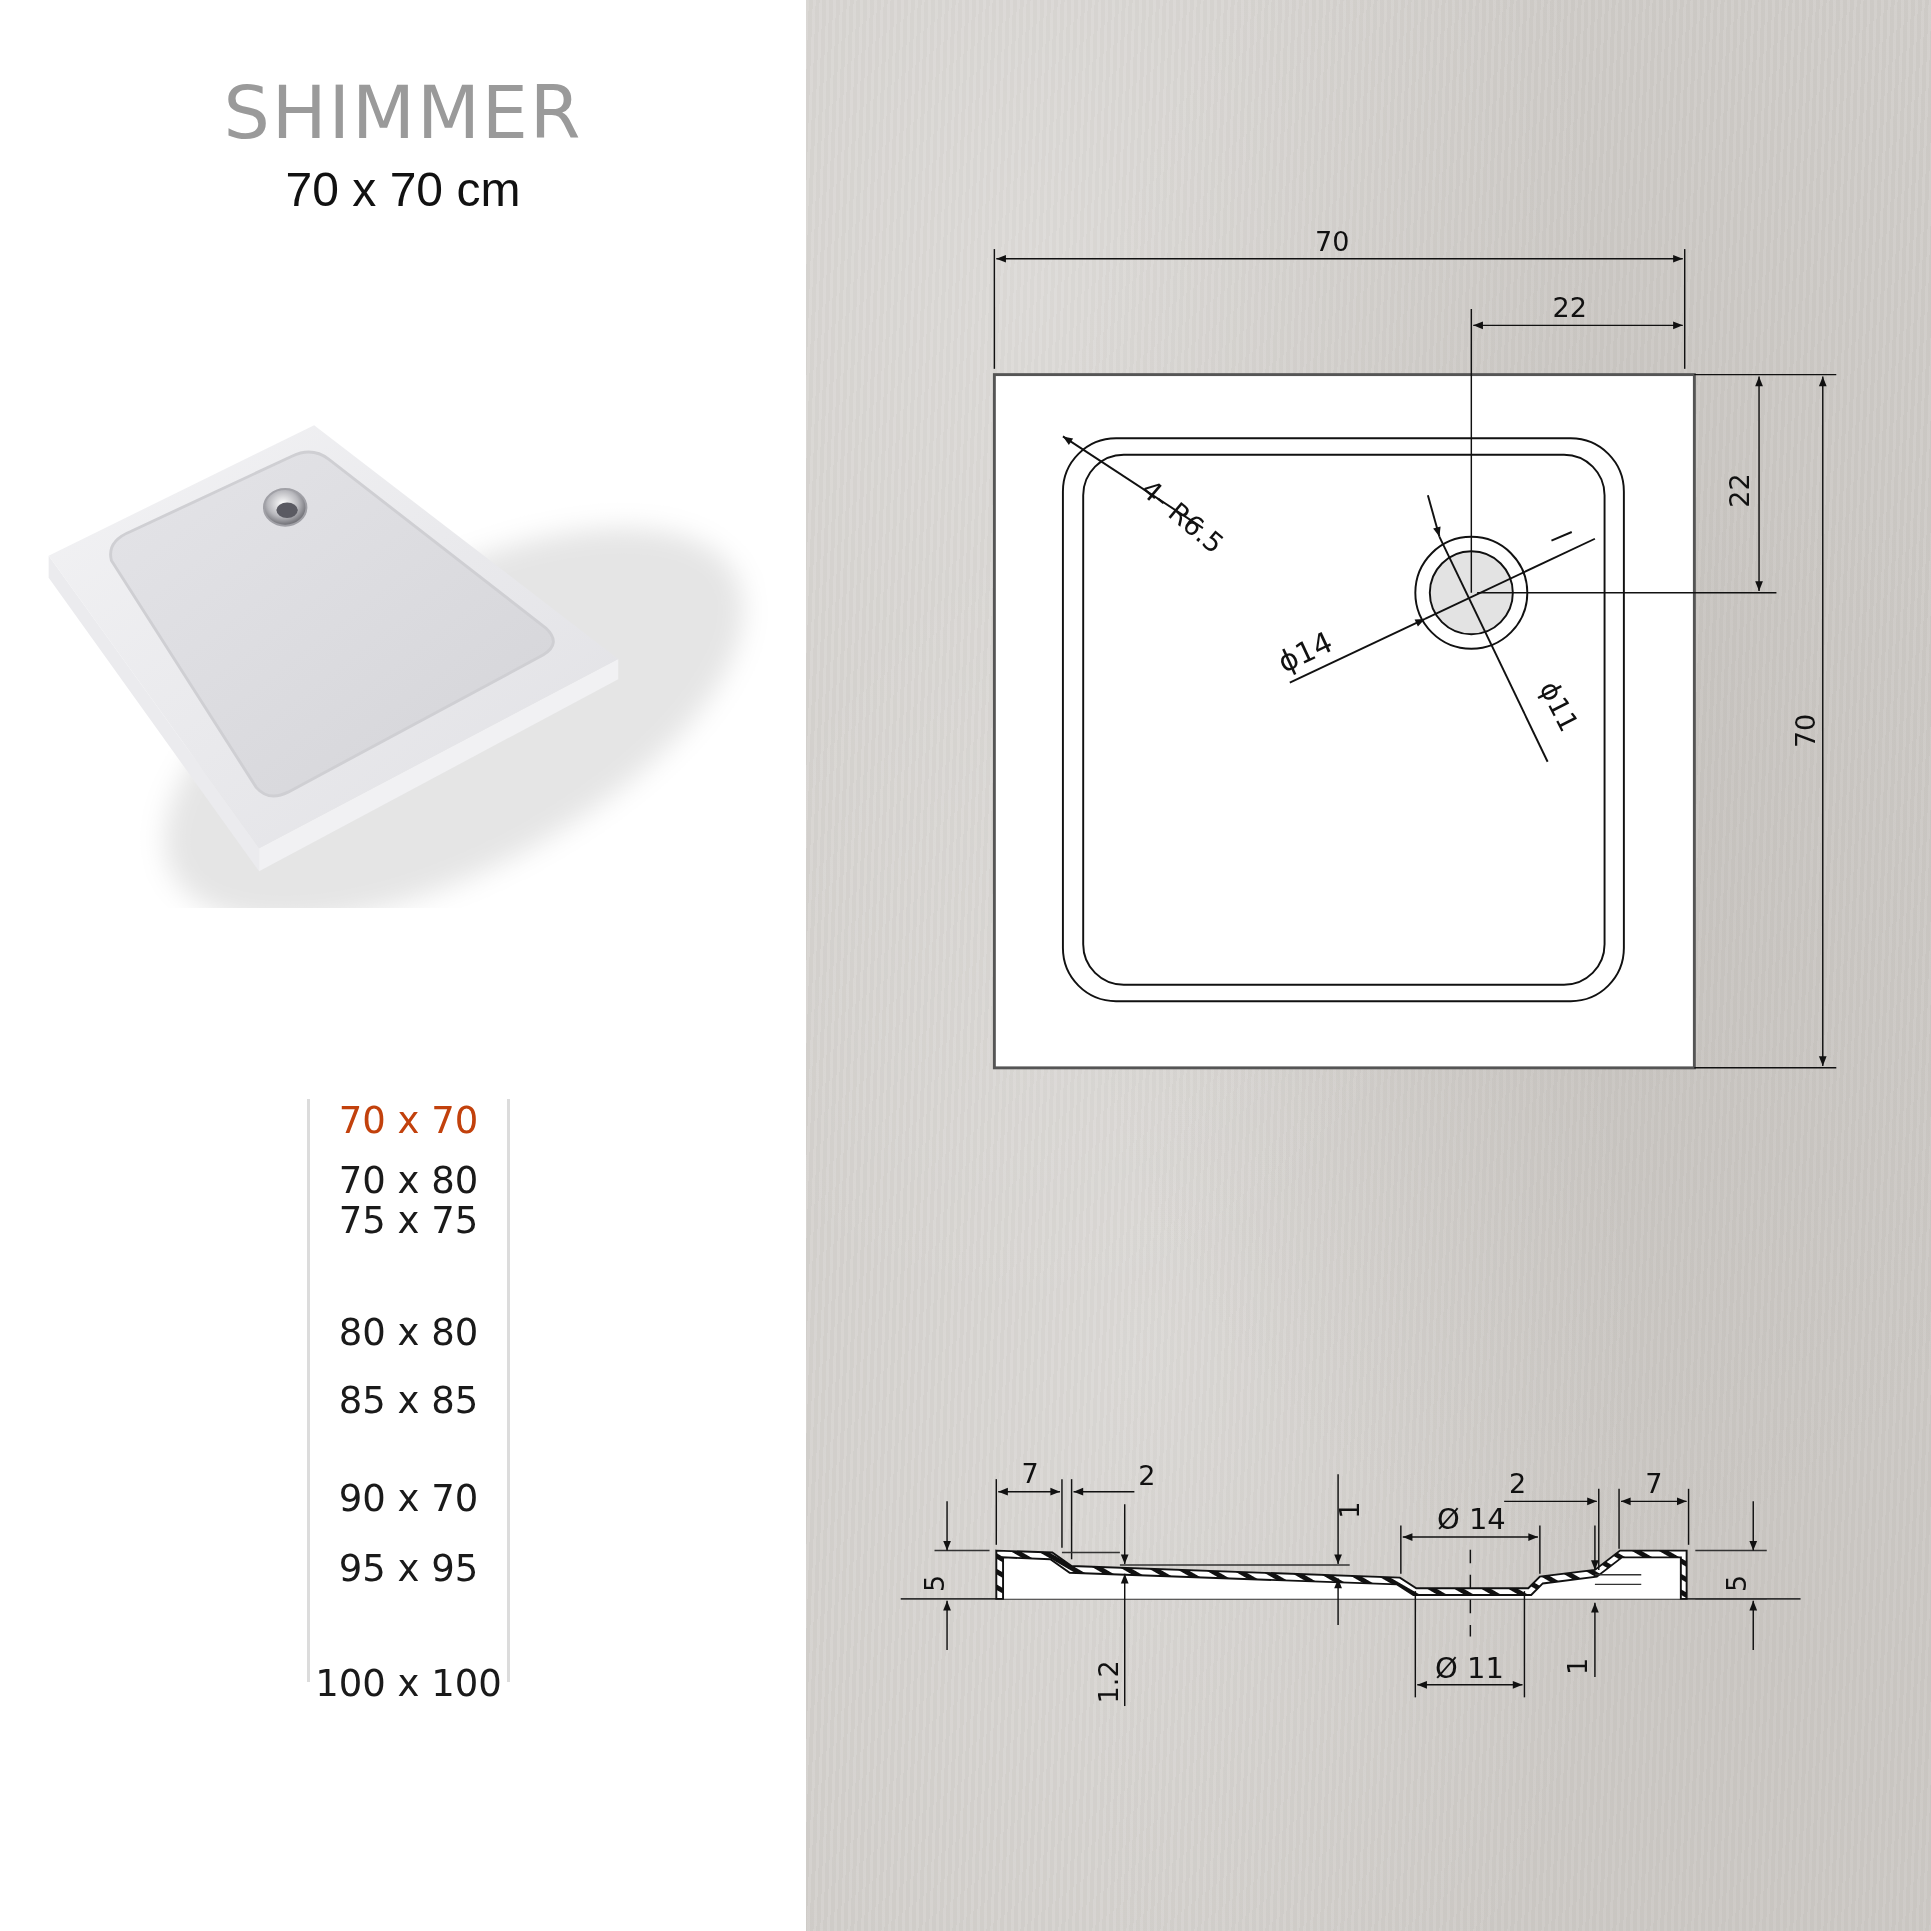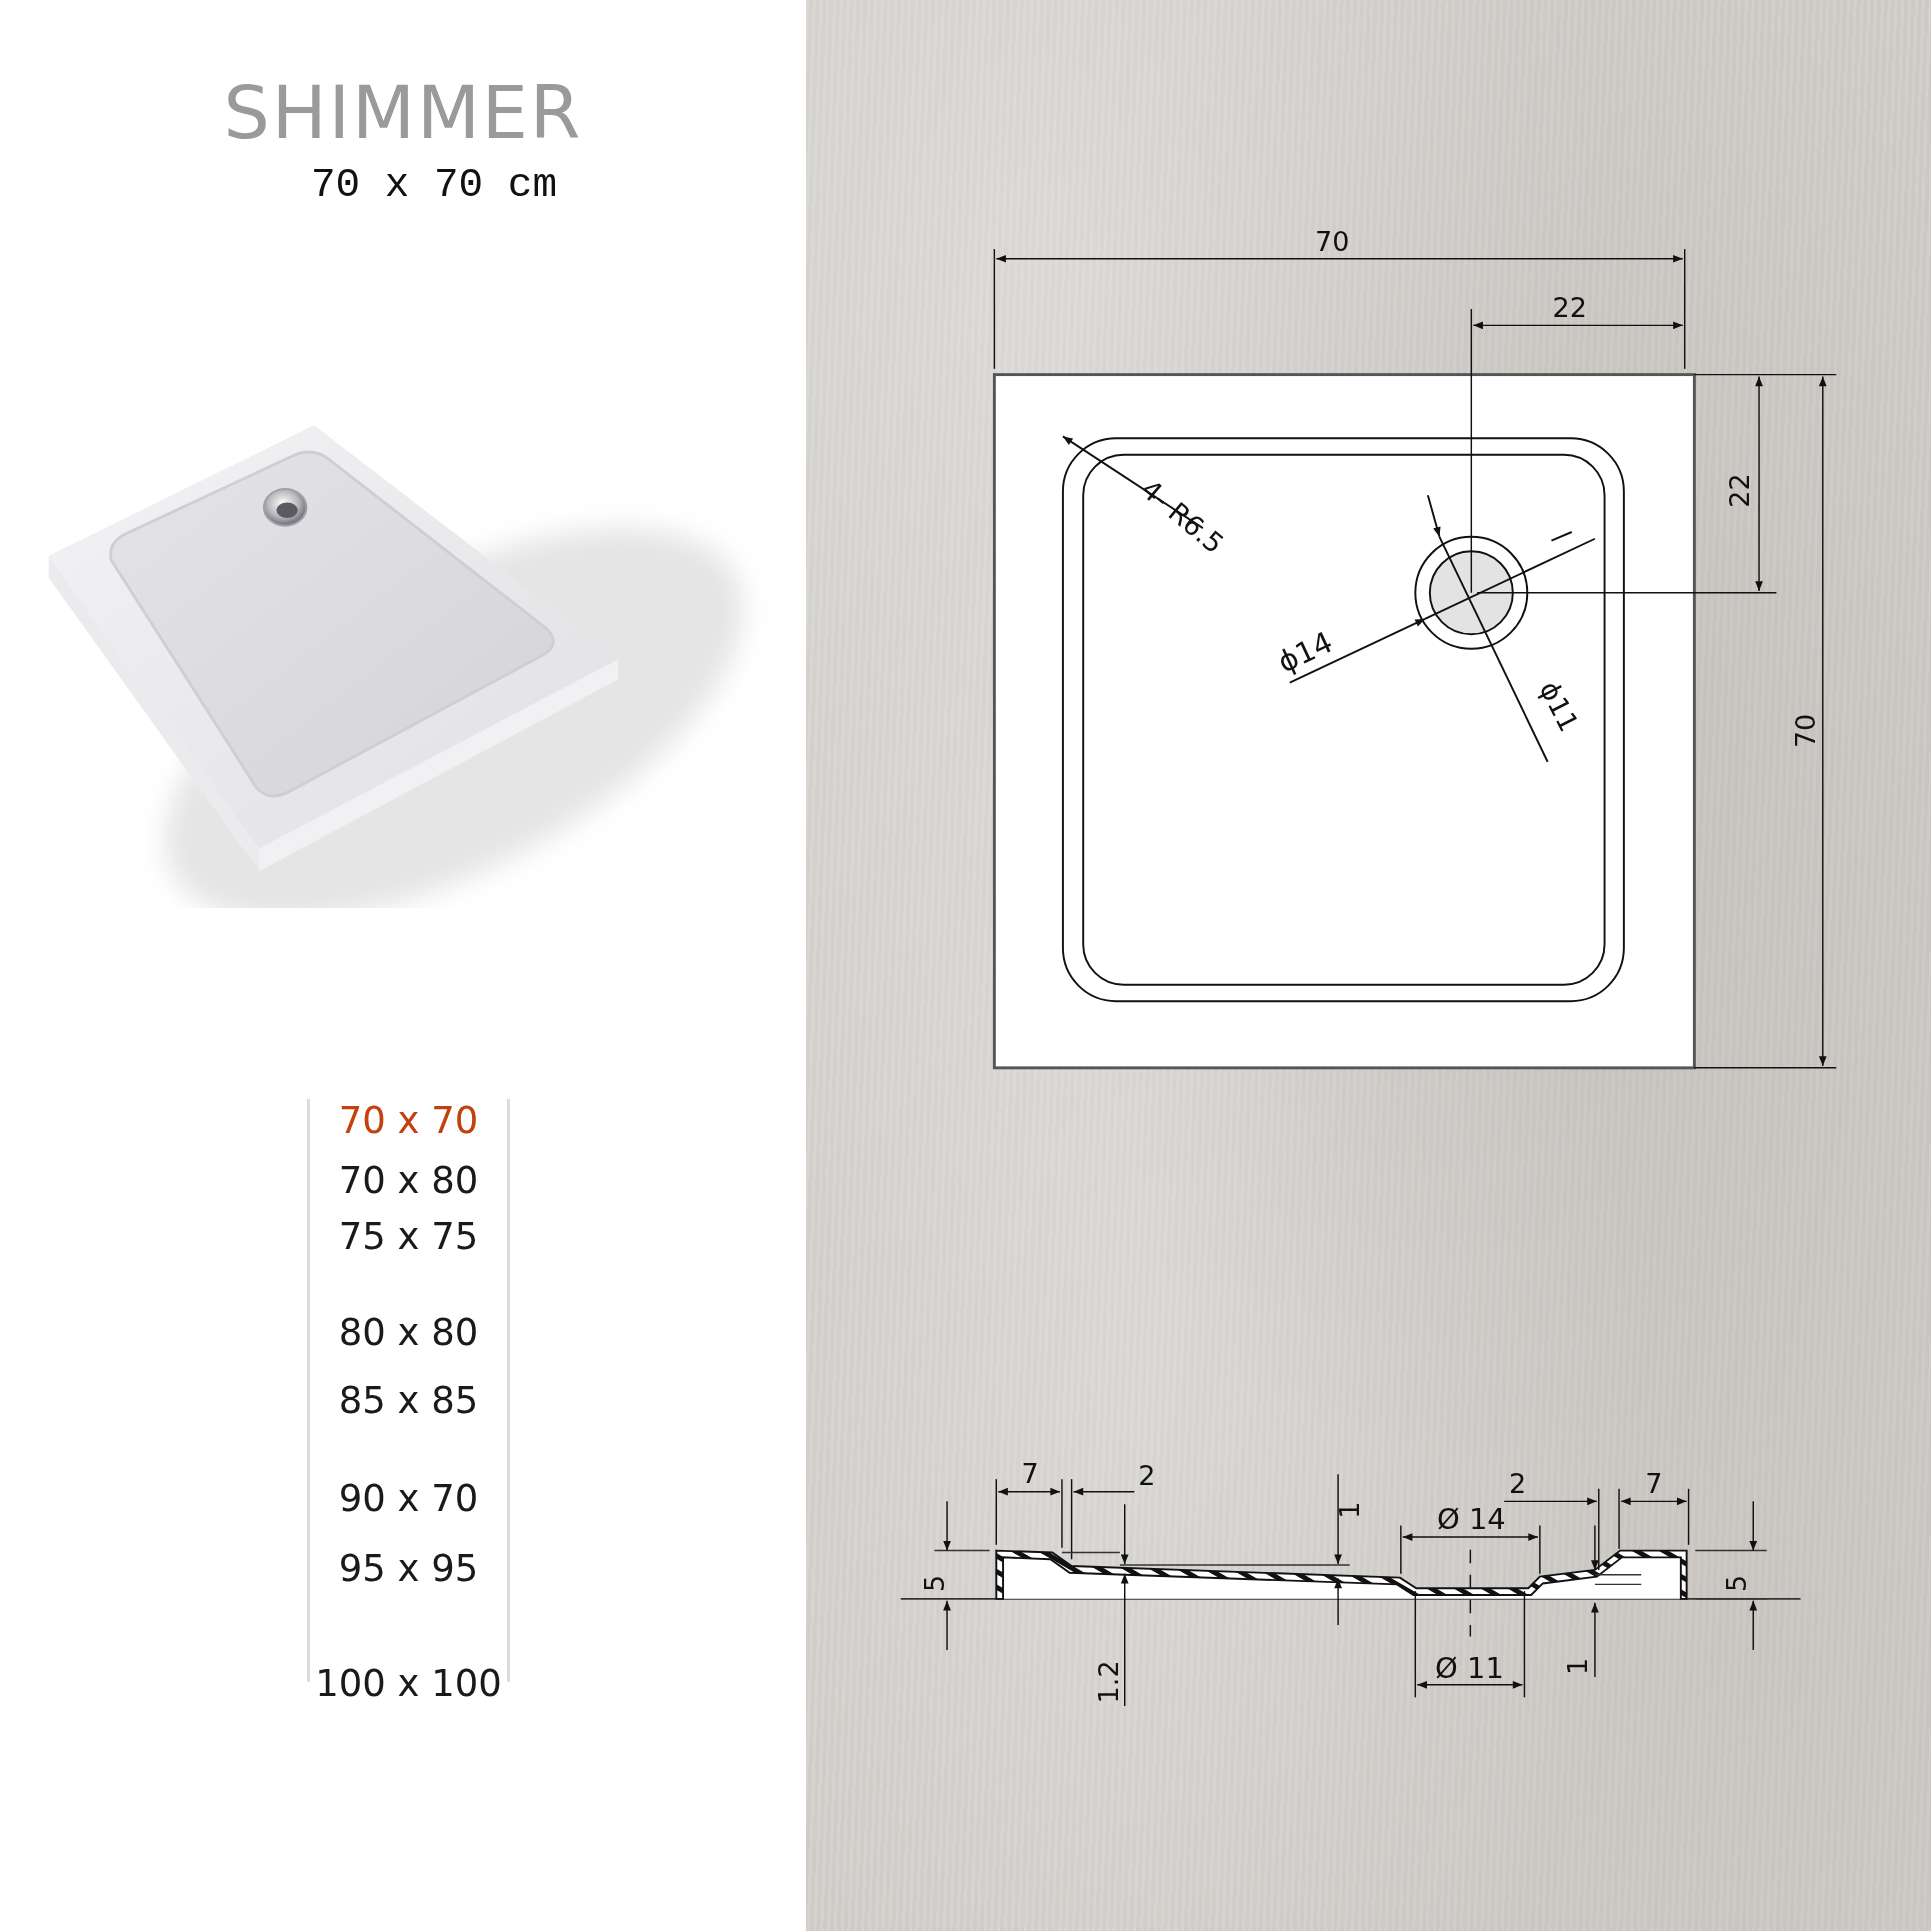--- a/index.html
+++ b/index.html
@@ -7,21 +7,21 @@
   .left-panel { position: absolute; left: 0; top: 0; width: 806px; height: 1931px; background: #ffffff; }
   .right-panel { position: absolute; left: 806px; top: 0; width: 1125px; height: 1931px;
     background:
       radial-gradient(ellipse at 20% 15%, rgba(255,255,255,0.25), transparent 45%),
       radial-gradient(ellipse at 70% 35%, rgba(170,165,160,0.25), transparent 50%),
       radial-gradient(ellipse at 30% 70%, rgba(255,255,255,0.22), transparent 45%),
       radial-gradient(ellipse at 85% 85%, rgba(180,175,170,0.25), transparent 50%),
       repeating-linear-gradient(92deg, rgba(255,255,255,0.05) 0 2.9px, rgba(0,0,0,0.02) 2.9px 6.8px),
       #d2cfcb; }
   .title { position: absolute; left: 0; width: 806px; text-align: center; top: 70px; font-size: 73px; letter-spacing: 1.9px; color: #9a9a9a; font-family: "DejaVu Sans", sans-serif; font-weight: normal; }
-  .subtitle { position: absolute; left: 0; width: 806px; text-align: center; top: 162px; font-size: 41px; color: #111; font-family: Liberation Mono, monospace; padding-left: 31px; }
+  .subtitle { position: absolute; left: 0; width: 806px; text-align: center; top: 162px; font-size: 48px; color: #111; font-family: Liberation Sans, sans-serif; }
   .product-photo { position: absolute; left: 39px; top: 406px; width: 753px; height: 502px; }
   .size-list { position: absolute; left: 307px; top: 1099px; width: 197px; height: 583px; border-left: 3.9px solid #dcdcdc; border-right: 3.9px solid #dcdcdc; }
   .size-item { position: absolute; left: 0; width: 197px; text-align: center; font-size: 37px; color: #1a1a1a; font-family: "DejaVu Sans", sans-serif; cursor: pointer; }
   .size-item.active { color: #c2410c; }
   .drawing { position: absolute; left: 806px; top: 0; width: 1125px; height: 1931px; }
   .drawing text { font-family: "DejaVu Sans", sans-serif; fill: #111; }
 </style>
 </head>
 <body>
 
@@ -57,21 +57,21 @@
 
     <path d="M 75,160 Q 70,140 95,130 L 262,52 Q 283,42 300,55 L 525,230 Q 542,246 522,258 L 258,400 Q 238,410 225,395 Z" fill="url(#basin)" stroke="#cfcfd3" stroke-width="3"></path>
 
     <ellipse cx="255" cy="105" rx="22" ry="19" fill="url(#chrome)" stroke="#a0a0a6" stroke-width="2"></ellipse>
     <ellipse cx="257" cy="108" rx="11" ry="8" fill="#5a5a62"></ellipse>
   </svg>
 
   <div class="size-list">
     <div class="size-item active" style="top:0px">70 x 70</div>
     <div class="size-item" style="top:60px">70 x 80</div>
-    <div class="size-item" style="top:116px">75 x 75</div>
+    <div class="size-item" style="top:100px">75 x 75</div>
     <div class="size-item" style="top:212px">80 x 80</div>
     <div class="size-item" style="top:280px">85 x 85</div>
     <div class="size-item" style="top:378px">90 x 70</div>
     <div class="size-item" style="top:448px">95 x 95</div>
     <div class="size-item" style="top:563px">100 x 100</div>
   </div>
 </div>
 
 <div class="right-panel"></div>
 

